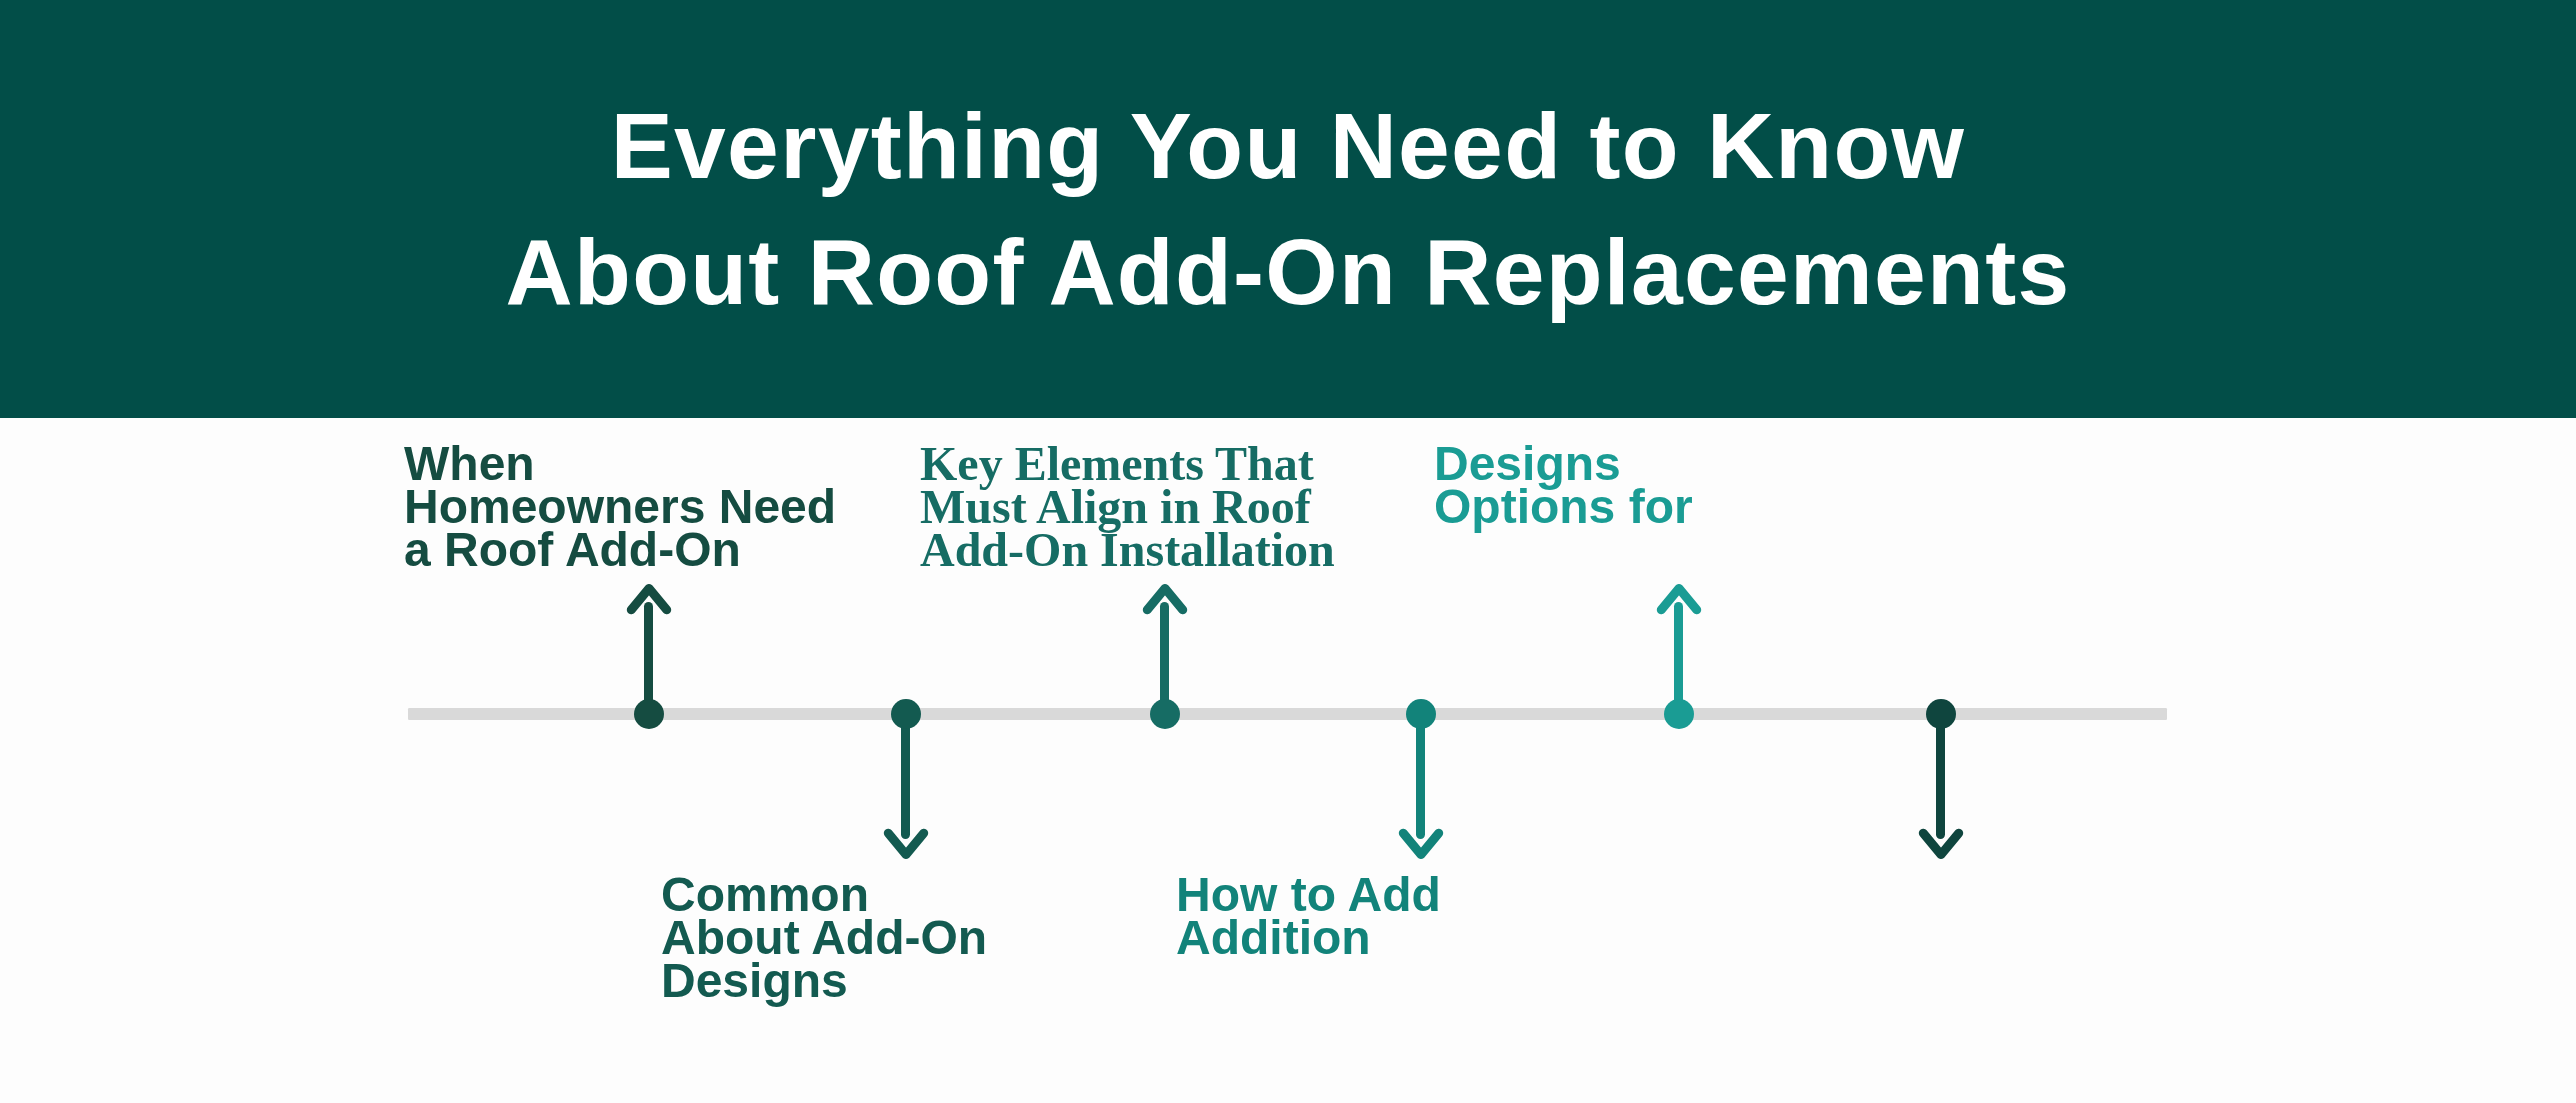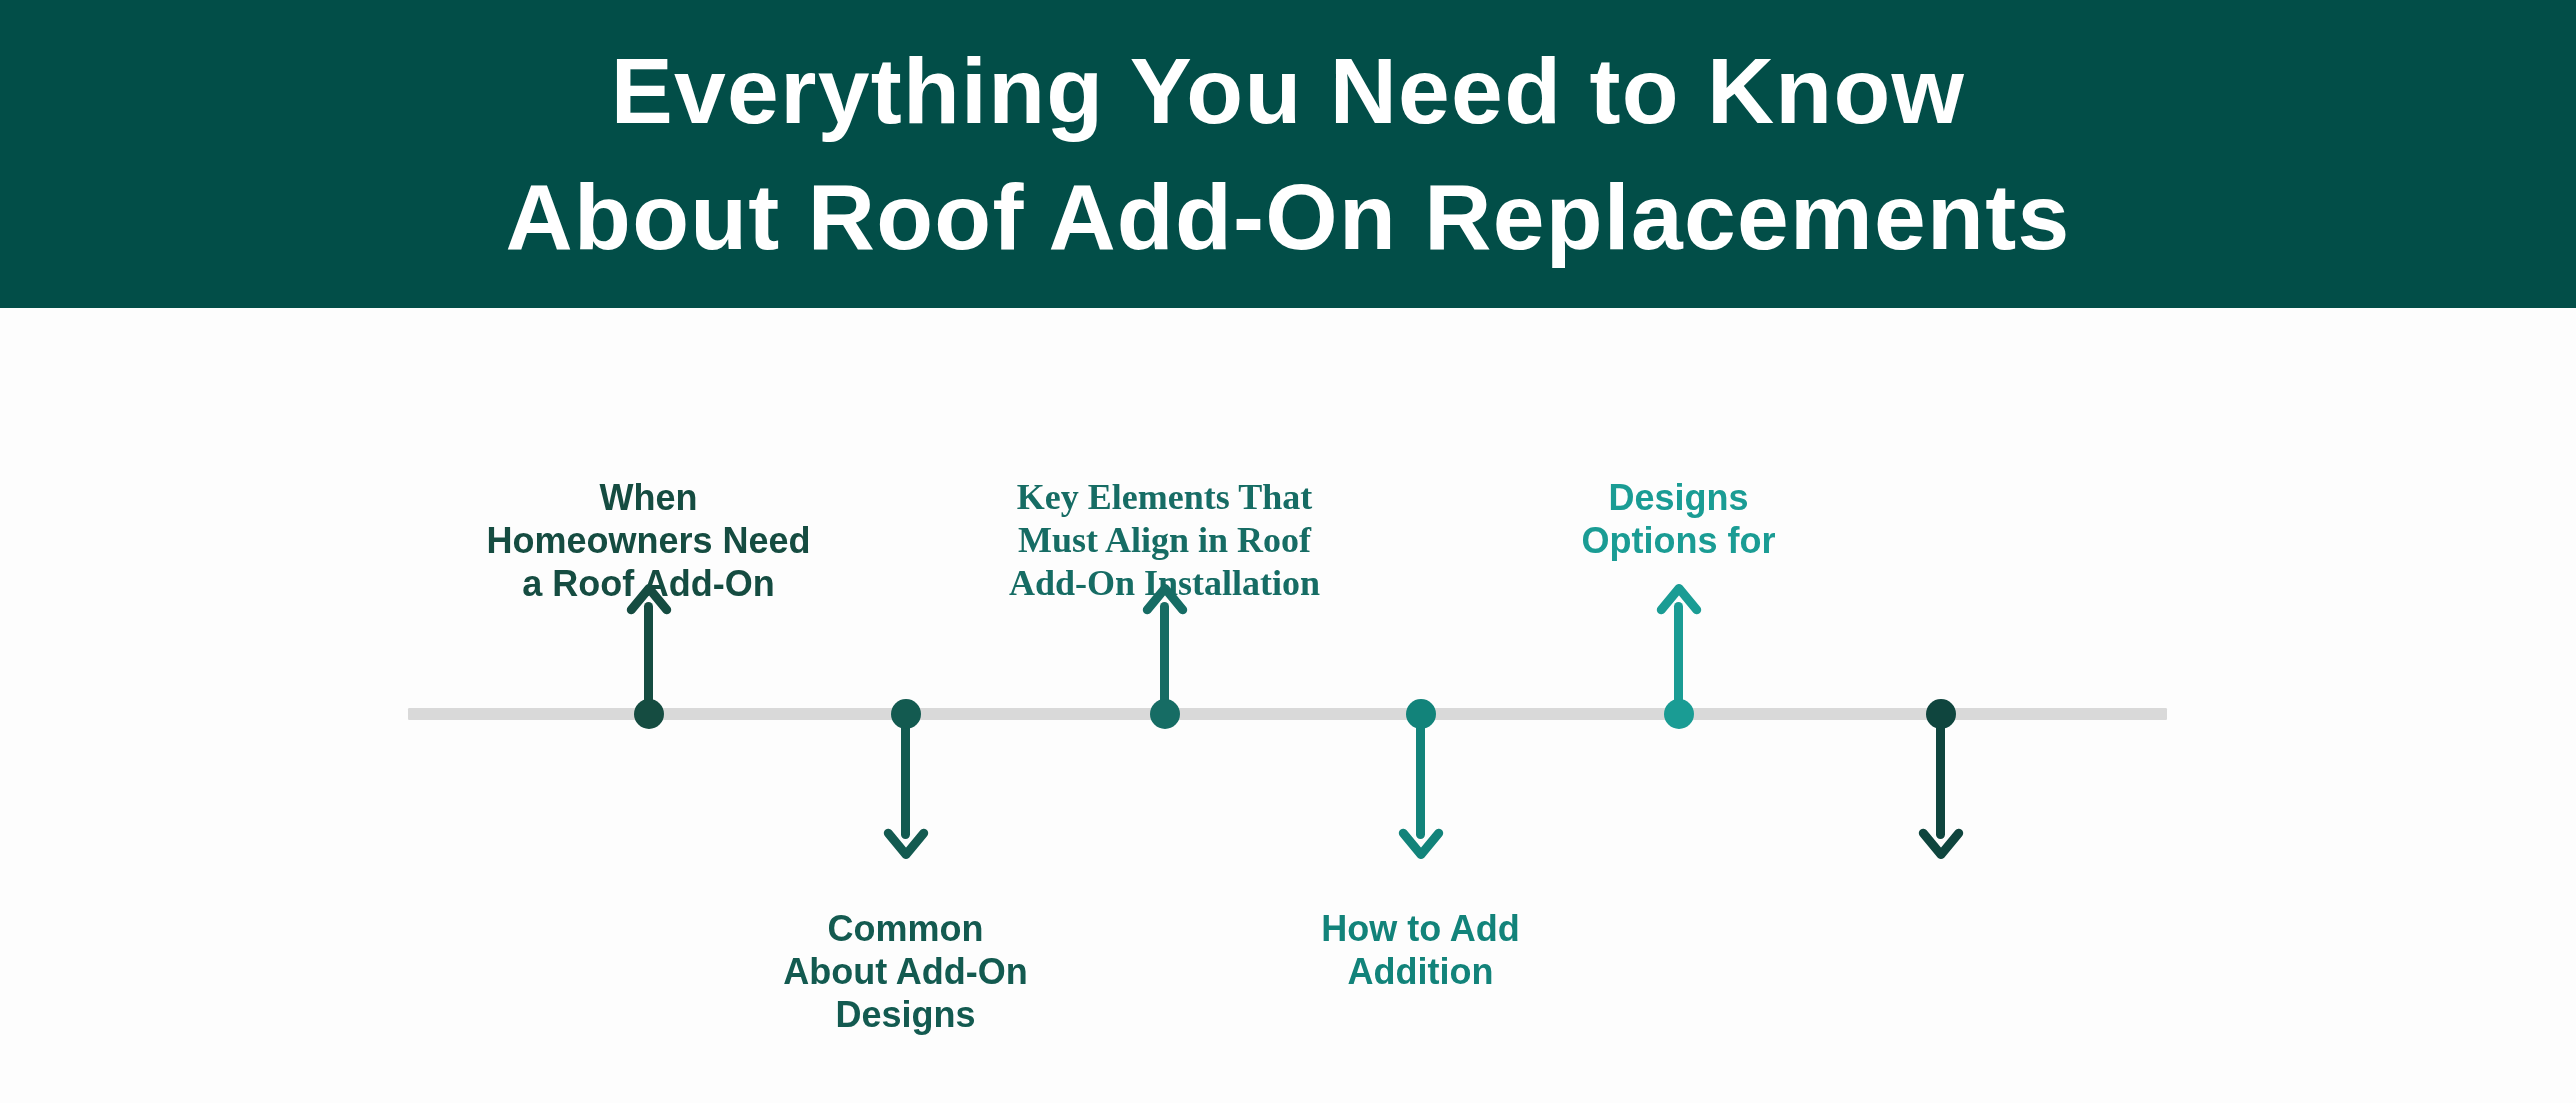--- a/index.html
+++ b/index.html
@@ -12,21 +12,21 @@
     width: 2576px;
     height: 1103px;
     overflow: hidden;
     background: #fdfdfd;
   }
 
   
   .banner {
     position: absolute;
     left: 0; top: 0;
-    width: 2576px; height: 308px;
+    width: 2576px; height: 418px;
     display: flex;
     flex-direction: column;
     align-items: center;
     justify-content: center;
     text-align: center;
   }
   .banner .title-line {
     font-size: 93px;
     font-weight: 700;
     letter-spacing: 1.3px;
@@ -49,26 +49,24 @@
     position: absolute;
     top: 0;
     width: 489px;
     height: 1103px;
     color: var(--c);
   }
   .item .label {
     position: absolute;
     left: 0;
     width: 489px;
-    text-align: center;
-    font-size: 36px;
+    font-size: 48px;
     font-weight: 700;
     line-height: 43px;
     color: var(--c);
-    margin-top: 34px;
   }
   .item.up .label { top: 442px; }
   .item.down .label { top: 873px; }
 
   .dot {
     position: absolute;
     left: 230px;
     top: 699px;
     width: 30px;
     height: 30px;

